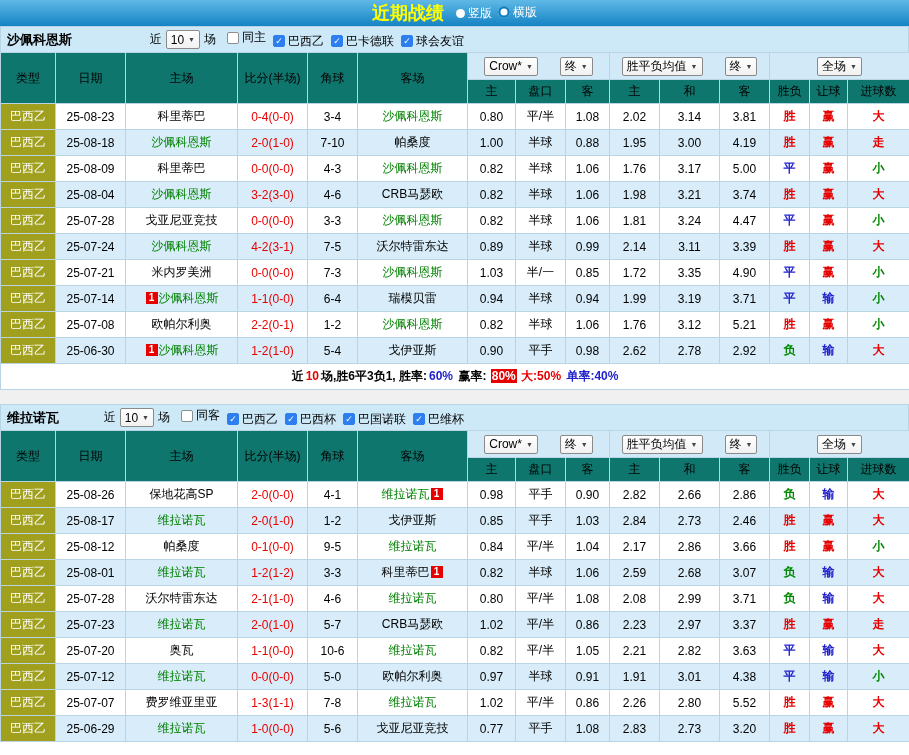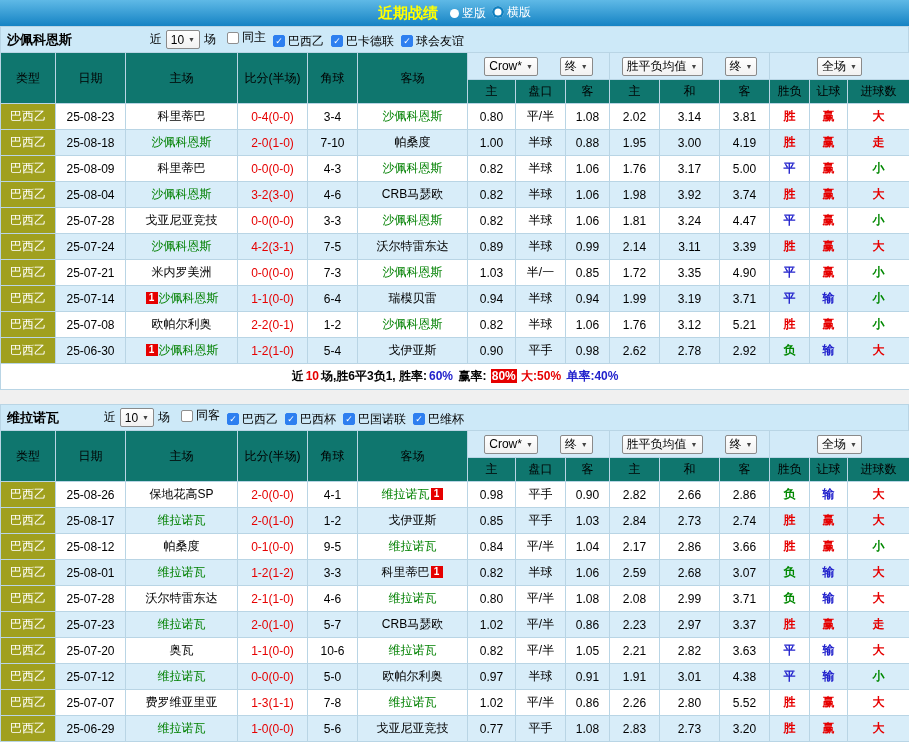--- a/index.html
+++ b/index.html
@@ -1,21 +1,21 @@
 <!DOCTYPE html>
 <html><head>
 <meta charset="utf-8">
 <style>
   * { box-sizing: border-box; }
   html,body { margin:0; padding:0; background:#fff; }
   body { width:909px; font-family:"Liberation Sans","DejaVu Sans",sans-serif; font-size:12px; color:#000; }
 
   
   .topbar { height:26px; background:linear-gradient(#5fb9e6,#1583c4); display:flex; align-items:center; justify-content:center; gap:6px; color:#fff; }
-  .topbar .title { color:#ffff00; font-weight:bold; font-size:15px; margin-right:0; }
+  .topbar .title { color:#ffff00; font-weight:bold; font-size:18px; margin-right:0; }
   .radiowrap { display:inline-flex; align-items:center; gap:3px; margin-left:6px; cursor:pointer; }
   .radio { width:9px; height:9px; background:#fff; border-radius:50%; display:inline-block; }
   .radio.sel { width:12px; height:12px; box-shadow:inset 0 0 0 2.5px #1080c0; }
 
   
   .strip { height:26px; background:#cde9f8; border:1px solid #b9d5e5; border-bottom:none; display:flex; align-items:center; padding:0 6px; }
   .strip .team { font-weight:bold; font-size:13px; }
   .filters { margin-left:auto; margin-right:438px; display:flex; align-items:center; gap:4px; white-space:nowrap; }
   .cbwrap { display:inline-flex; align-items:center; gap:3px; margin-left:7px; cursor:pointer; }
   .cb { width:12px; height:12px; border:1px solid #8f8f8f; background:#fff; border-radius:2px; display:inline-flex; align-items:center; justify-content:center; font-size:9px; color:#fff; line-height:1; }
@@ -216,21 +216,21 @@
         <td class="league">巴西乙</td>
         <td>25-08-04</td>
         <td><span class="focus">沙佩科恩斯</span></td>
         <td class="score">3-2(3-0)</td>
         <td>4-6</td>
         <td><span>CRB马瑟欧</span></td>
         <td>0.82</td>
         <td>半球</td>
         <td>1.06</td>
         <td>1.98</td>
-        <td>3.92</td>
+        <td>3.21</td>
         <td>3.74</td>
         <td class="res" style="color: rgb(230, 0, 0);">胜</td>
         <td class="res" style="color: rgb(230, 0, 0);">赢</td>
         <td class="res" style="color: rgb(230, 0, 0);">大</td>
       </tr>
       <tr>
         <td class="league">巴西乙</td>
         <td>25-07-28</td>
         <td><span>戈亚尼亚竞技</span></td>
         <td class="score">0-0(0-0)</td>
@@ -460,21 +460,21 @@
         <td>25-08-17</td>
         <td><span class="focus">维拉诺瓦</span></td>
         <td class="score">2-0(1-0)</td>
         <td>1-2</td>
         <td><span>戈伊亚斯</span></td>
         <td>0.85</td>
         <td>平手</td>
         <td>1.03</td>
         <td>2.84</td>
         <td>2.73</td>
-        <td>2.74</td>
+        <td>2.46</td>
         <td class="res" style="color: rgb(230, 0, 0);">胜</td>
         <td class="res" style="color: rgb(230, 0, 0);">赢</td>
         <td class="res" style="color: rgb(230, 0, 0);">大</td>
       </tr>
       <tr>
         <td class="league">巴西乙</td>
         <td>25-08-12</td>
         <td><span>帕桑度</span></td>
         <td class="score">0-1(0-0)</td>
         <td>9-5</td>

